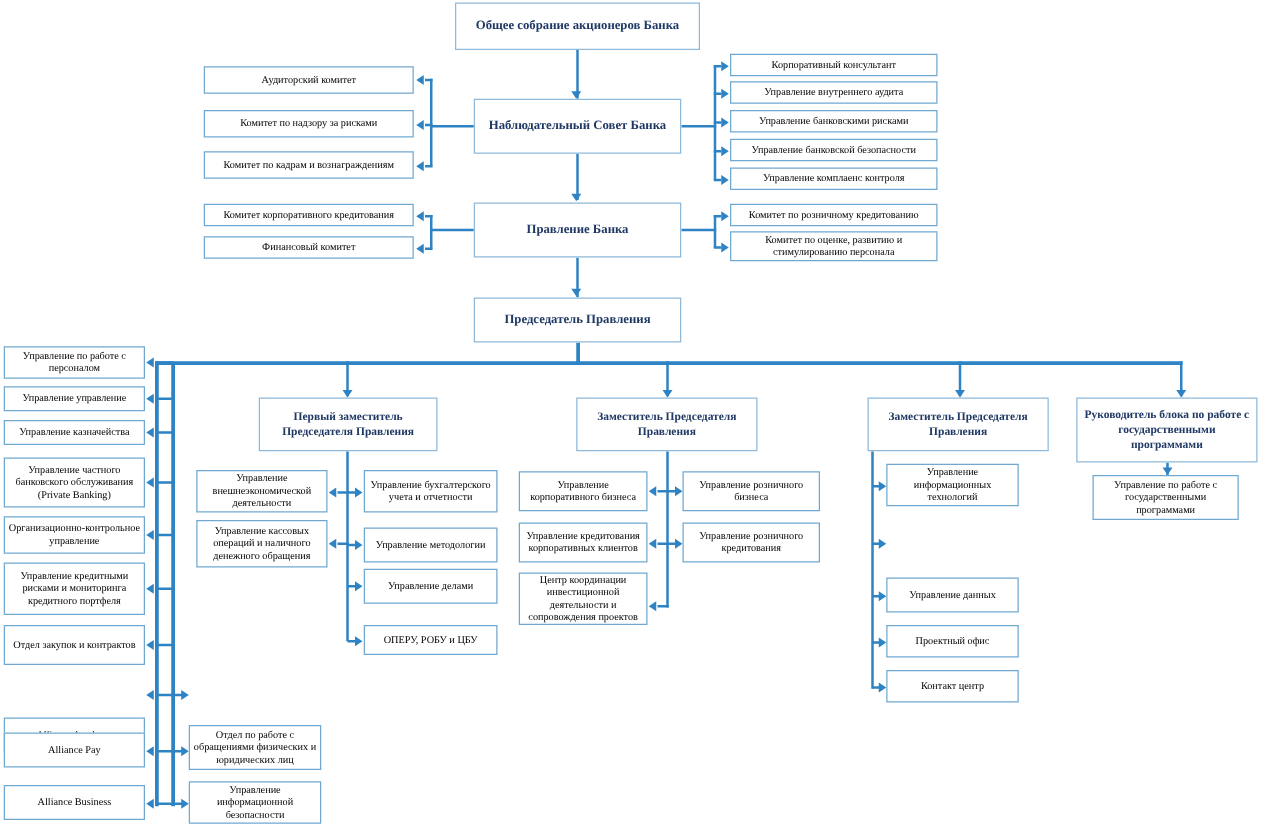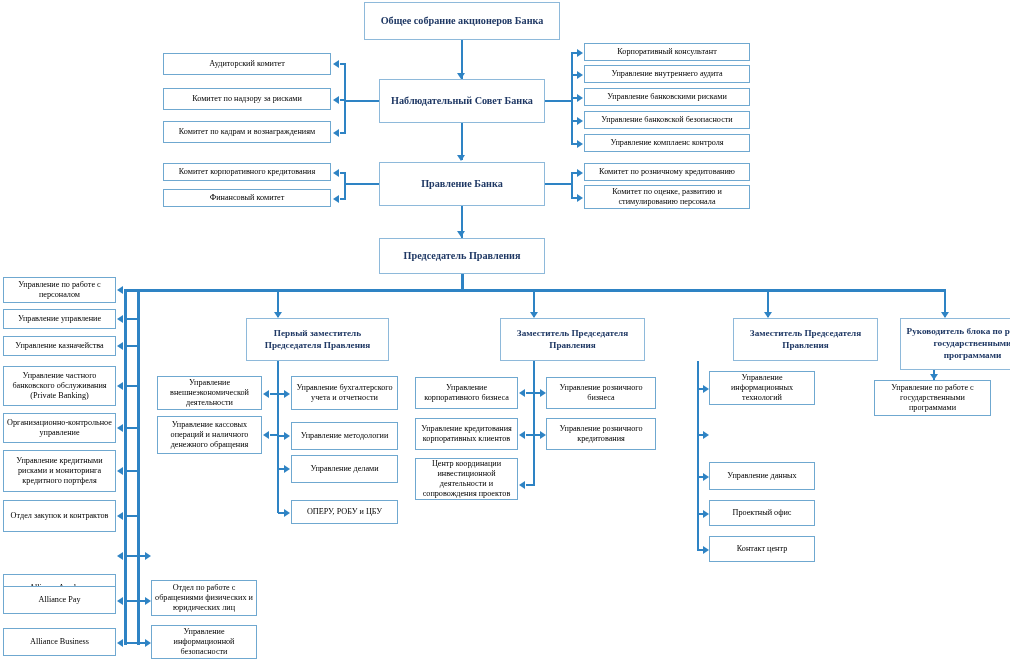--- a/index.html
+++ b/index.html
@@ -31,21 +31,20 @@
     font-weight:bold;
     font-size:10.2px;
     line-height:1.25;
   }
   .node.exec2{
     border:1px solid #8EB9DA;
     color:#1F3864;
     font-weight:bold;
     font-size:9.2px;
     line-height:1.3;
-    margin-left:39px;
   }
 
   
   .ln{position:absolute;background:#2E83C4;z-index:2;}
   .ln.h{height:1.6px;}
   .ln.v{width:1.6px;}
   .ln.thick{height:2.6px;}
   .ln.vthick{width:2.6px;}
 
   

